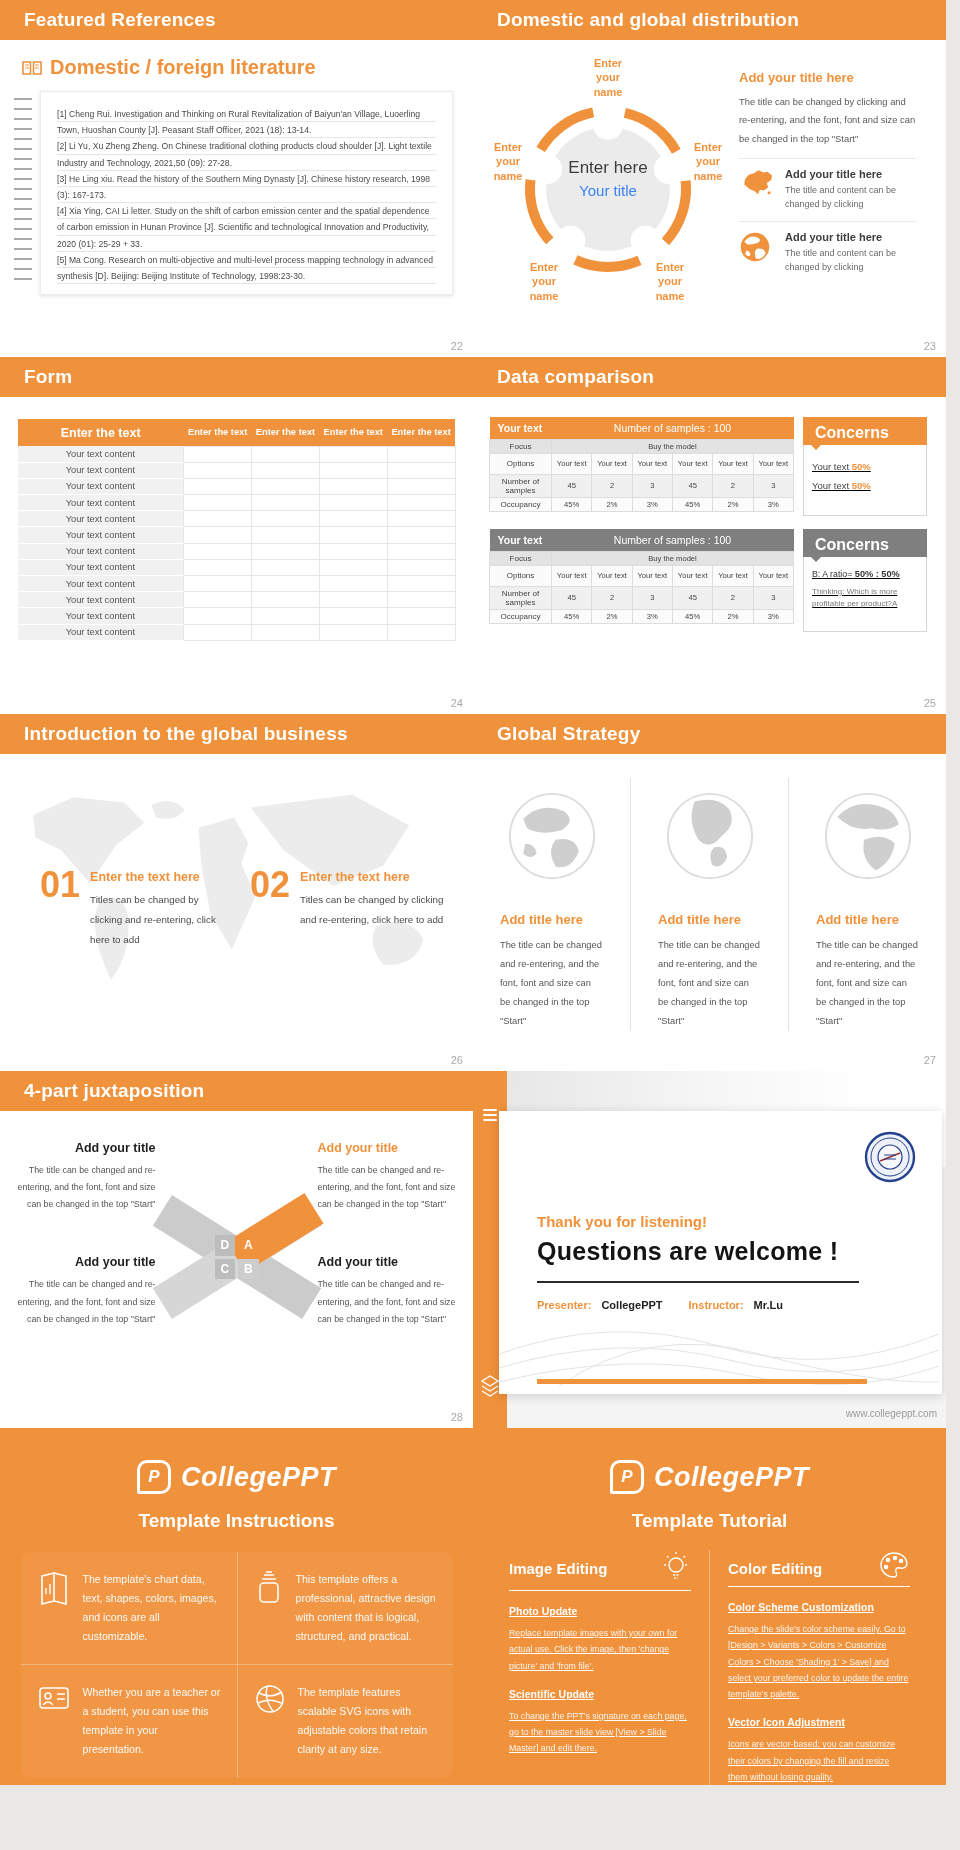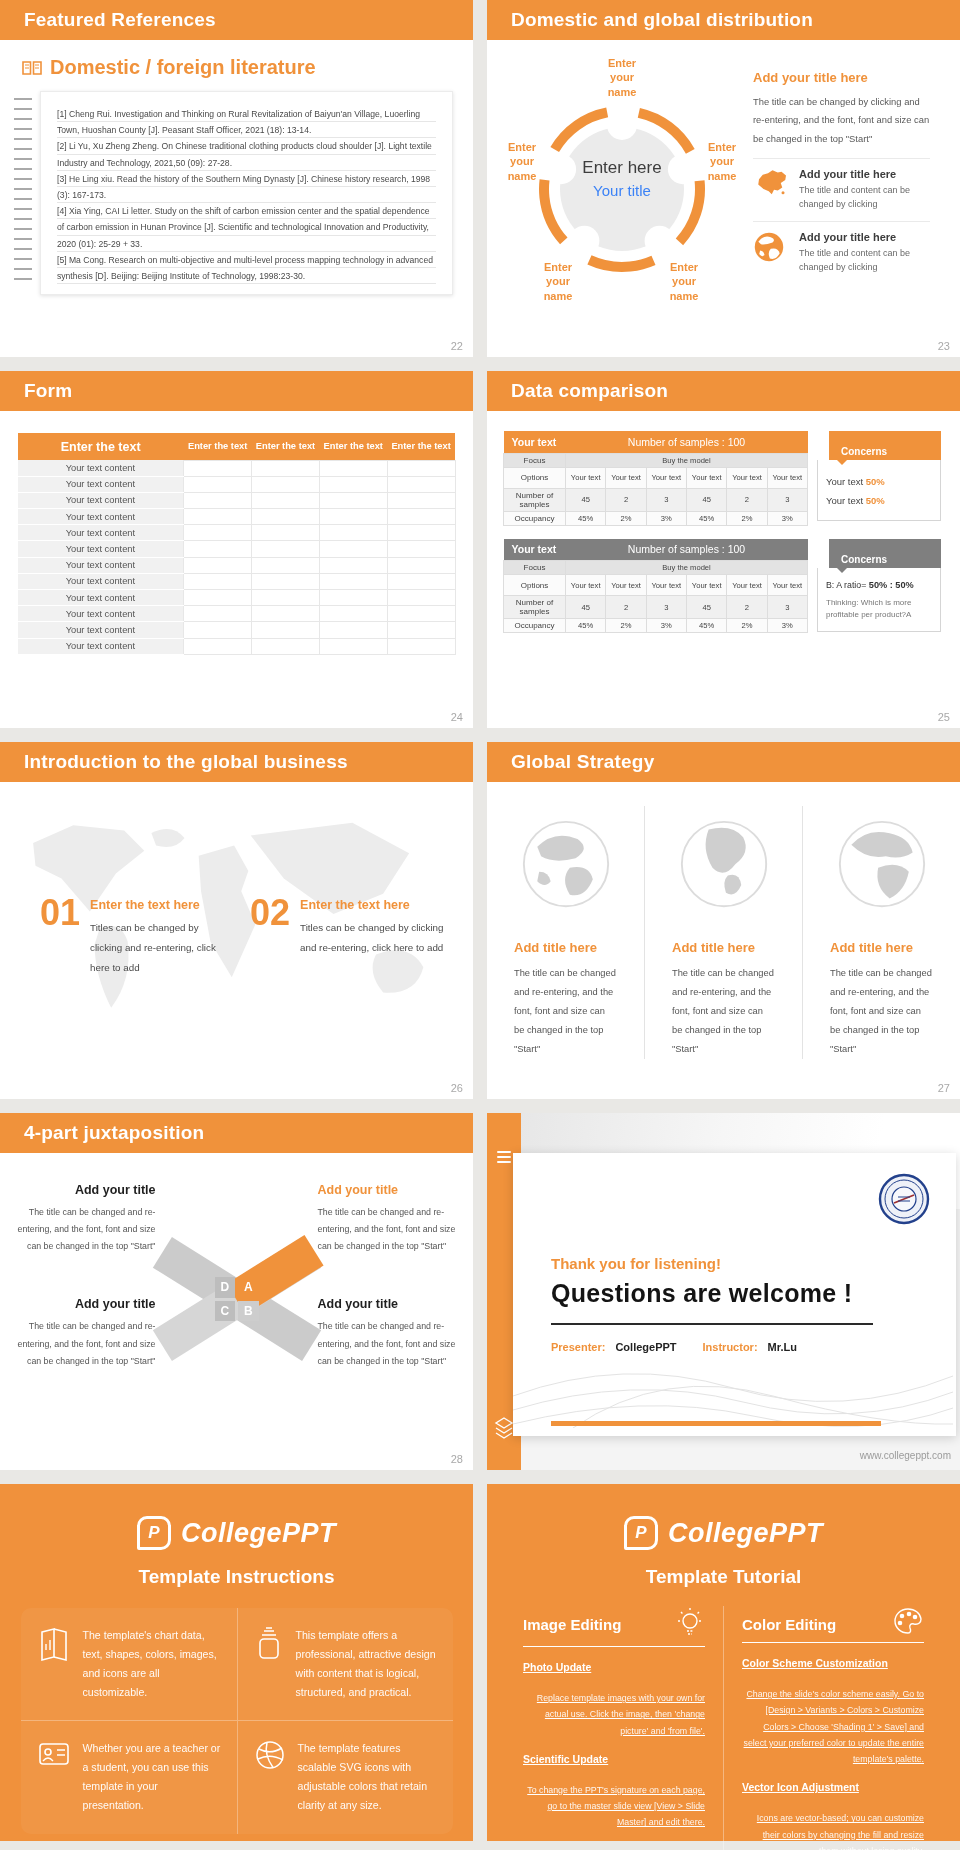--- a/index.html
+++ b/index.html
@@ -1,19 +1,19 @@
 <!DOCTYPE html>
 <html><head>
 <meta charset="utf-8">
 <style>
   * { box-sizing: border-box; margin: 0; padding: 0; }
   html,body { background:#dcdcda; }
   body { font-family:"Liberation Sans", sans-serif; }
   .canvas { width:960px; height:1850px; background:#e9e8e5; display:grid;
-            grid-template-columns:473px 473px; grid-auto-rows:357px; gap:14px; overflow:hidden; }
+            grid-template-columns:473px 473px; grid-auto-rows:357px; overflow:hidden; }
   .slide { background:#fff; position:relative; overflow:hidden; }
   .sbar { height:40px; background:#F0923B; color:#fff; font-size:19px; font-weight:bold;
           display:flex; align-items:center; padding-left:24px; letter-spacing:.2px; }
   .pagenum { position:absolute; right:10px; bottom:5px; color:#a9a9a9; font-size:11px; }
 
   
   .lit-head { display:flex; align-items:center; gap:8px; margin:16px 0 0 22px; }
   .lit-head .t { color:#F0923B; font-size:20px; font-weight:bold; }
   .paper { position:relative; margin:12px 20px 0 40px; border:1px solid #ececec;
            box-shadow:0 1px 4px rgba(0,0,0,.12); background:#fff; padding:14px 16px 10px 16px; }
@@ -62,29 +62,29 @@
   .t-gray tr.hd th { background:#7f7f7f; }
   .cmp-table tr.hd th.c1 { text-align:left; padding-left:8px; font-size:10.5px; width:62px; }
   .cmp-table tr.hd th.c2 { font-size:10.5px; font-weight:normal; }
   .cmp-table td { text-align:center; font-size:7.6px; color:#444; padding:2px 1px; }
   .cmp-table td.lab { font-size:8px; }
   .cmp-table tr.focus td { background:#e3e3e3; height:13px; }
   .cmp-table tr.opts td { background:#fbfbfb; height:21px; }
   .cmp-table tr.samp td { background:#f0f0f0; height:17px; }
   .cmp-table tr.occ td { background:#fbfbfb; height:14px; }
   .concern { width:124px; margin-left:9px; flex:none; }
-  .concern .tab { position:relative; color:#fff; font-weight:bold; font-size:10px;
-                  padding:15px 0 3px 12px;margin-left:12px; }
+  .concern .tab { position:relative; color:#fff; font-weight:bold; font-size:16px;
+                  padding:7px 0 3px 12px; }
   .concern .tab.o { background:#F0923B; }
   .concern .tab.g { background:#7f7f7f; }
   .concern .tab::after { content:""; position:absolute; left:8px; bottom:-10px;
                          border:5px solid transparent; }
   .concern .tab.o::after { border-top-color:#F0923B; }
   .concern .tab.g::after { border-top-color:#7f7f7f; }
-  .concern .bd { border:1px solid #d5d5d5; border-top:none; background:#fff; padding:12px 8px 10px; }
+  .concern .bd { border:1px solid #d5d5d5; border-top:none; background:#fff; padding:12px 8px 20px;text-decoration:underline; }
   .concern .ln { font-size:9.5px; color:#444; line-height:2; }
   .concern .ln .v { color:#F0923B; font-weight:bold; }
   .concern .ratio { font-size:8.8px; color:#333; }
   .concern .ratio b { font-size:9.2px; }
   .concern .note { font-size:8px; color:#777; line-height:1.55; margin-top:7px; }
 
   
   .map-bg { position:absolute; left:0; top:58px; width:473px; height:266px; }
   .s26-item { position:absolute; display:flex; gap:10px; align-items:flex-start; }
   .s26-item .num { color:#F0923B; font-size:36px; font-weight:bold; line-height:.85; }
@@ -158,21 +158,21 @@
   .inst-cell .txt { font-size:10.6px; line-height:1.8; color:rgba(255,255,255,.96); }
   .inst-cell .ib { flex:none; }
   .tut-cols { display:flex; margin:18px 18px 0; text-align:left; }
   .tut-col { flex:1; padding:0 18px; }
   .tut-col + .tut-col { border-left:1px solid rgba(255,255,255,.35); }
   .tut-head { display:flex; justify-content:space-between; align-items:flex-start; }
   .tut-head h3 { font-size:15px; font-weight:bold; margin-top:10px; }
   .tut-rule { border-bottom:1.5px solid #fff; margin-top:6px; }
   .tut-sec { margin-top:14px;text-decoration:underline; }
   .tut-sec h5 { font-size:10.5px; font-weight:bold; }
-  .tut-sec .b { font-size:8.8px; line-height:1.85; color:rgba(255,255,255,.92); margin-top:17px;text-align:right; }
+  .tut-sec .b { font-size:8.8px; line-height:1.85; color:rgba(255,255,255,.92); margin-top:8px; }
   .ic svg { display:block; }
 </style>
 </head>
 <body>
 
 <div class="canvas">
 
   <div class="slide">
     <div class="sbar">
         <span>Featured References</span>

